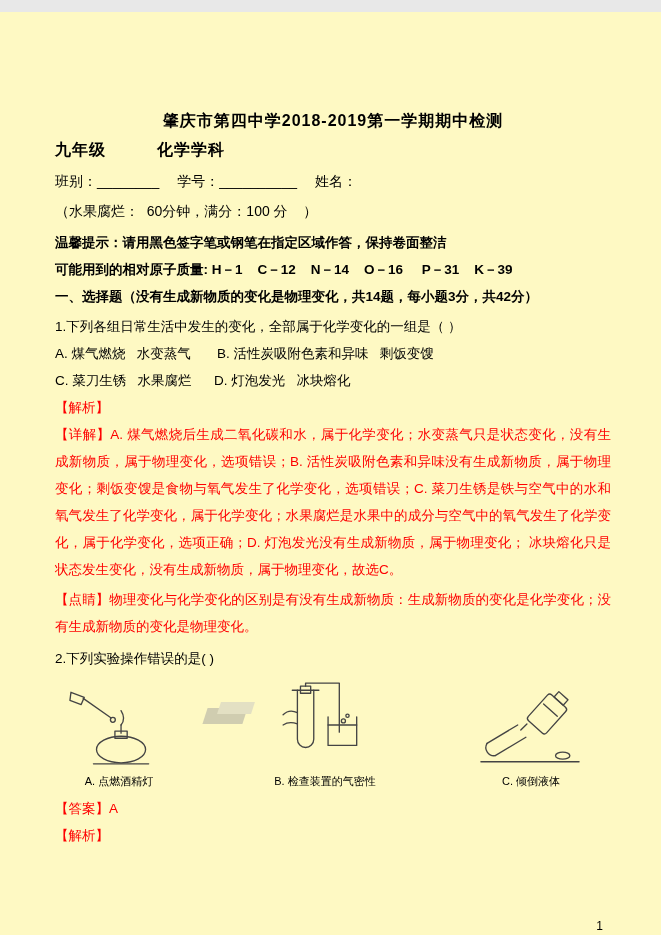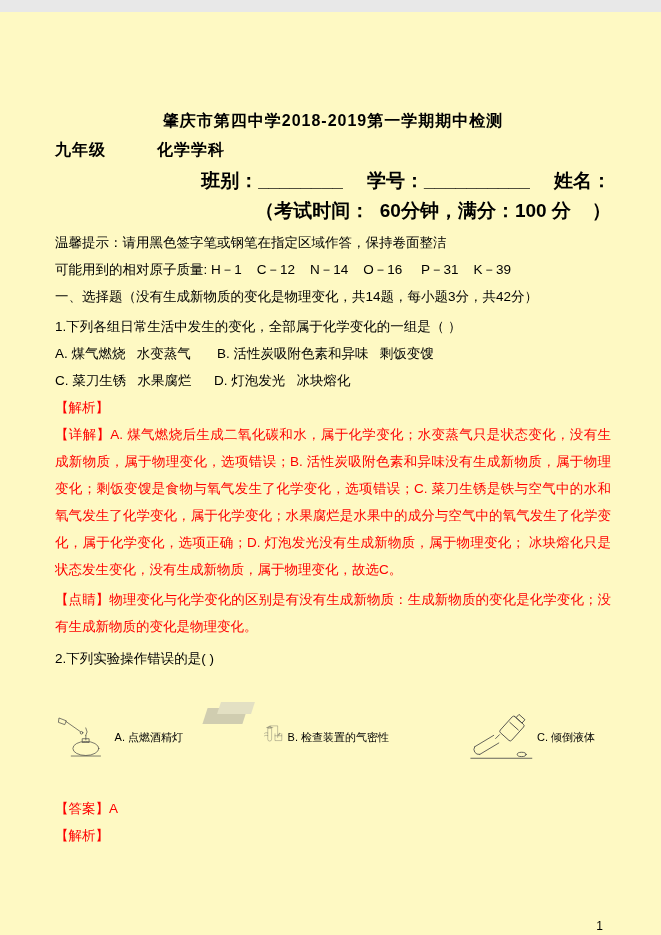--- a/index.html
+++ b/index.html
@@ -14,37 +14,37 @@
   }
   .doc-title {
     text-align:center; font-weight:bold; font-size:16px; line-height:26px;
     letter-spacing:1px;
   }
   .doc-subtitle {
     font-weight:bold; font-size:16px; line-height:32px;
     white-space:pre; letter-spacing:1px;
   }
   .center-line {
-    text-align:right; font-weight:bold; font-size:19px; line-height:30px;
+    text-align:left; font-weight:normal; font-size:14px; line-height:30px;
     white-space:pre;
   }
   .para {
     font-size:13.5px; line-height:27px; margin:0; text-align:justify;
   }
-  .bold { font-weight:normal; }
+  .bold { font-weight:bold; }
   .pre  { white-space:pre-wrap; }
   .red  { color:#fe0000; }
   .gap-sm { margin-top:3px; }
   .gap-md { margin-top:5px; }
   .figures-row {
     position:relative; display:flex; justify-content:space-between;
     width:540px; margin-top:8px; height:112px;
   }
   .figure {
-    display:flex; flex-direction:row; align-items:center;
+    display:flex; flex-direction:column; align-items:center;
     width:128px;
   }
   .figure svg { display:block; }
   .figure-caption {
     font-size:11px; line-height:14px; margin-top:2px; white-space:pre;
   }
   .watermark {
     position:absolute; left:150px; top:22px; width:52px; height:30px;
     opacity:0.45; pointer-events:none;
   }
@@ -64,21 +64,21 @@
 </head>
 <body>
 
 <div class="page">
   <div class="content">
 
     <div class="doc-title">肇庆市第四中学2018-2019第一学期期中检测</div>
     <div class="doc-subtitle">九年级　　　化学学科</div>
 
     <div class="center-line">班别：________　 学号：__________　 姓名：</div>
-    <div class="center-line">（考试时间：  60分钟，满分：100 分    ）</div>
+    <div class="center-line">（水果腐烂：  60分钟，满分：100 分    ）</div>
 
     <p class="para bold gap-sm">温馨提示：请用黑色签字笔或钢笔在指定区域作答，保持卷面整洁</p>
     <p class="para bold pre">可能用到的相对原子质量: H－1    C－12    N－14    O－16     P－31    K－39</p>
     <p class="para bold">一、选择题（没有生成新物质的变化是物理变化，共14题，每小题3分，共42分）</p>
 
     <p class="para gap-sm">1.下列各组日常生活中发生的变化，全部属于化学变化的一组是（      ）</p>
     <p class="para pre">A. 煤气燃烧   水变蒸气       B. 活性炭吸附色素和异味   剩饭变馊</p>
     <p class="para pre">C. 菜刀生锈   水果腐烂      D. 灯泡发光   冰块熔化</p>
 
     <p class="para red">【解析】</p>

